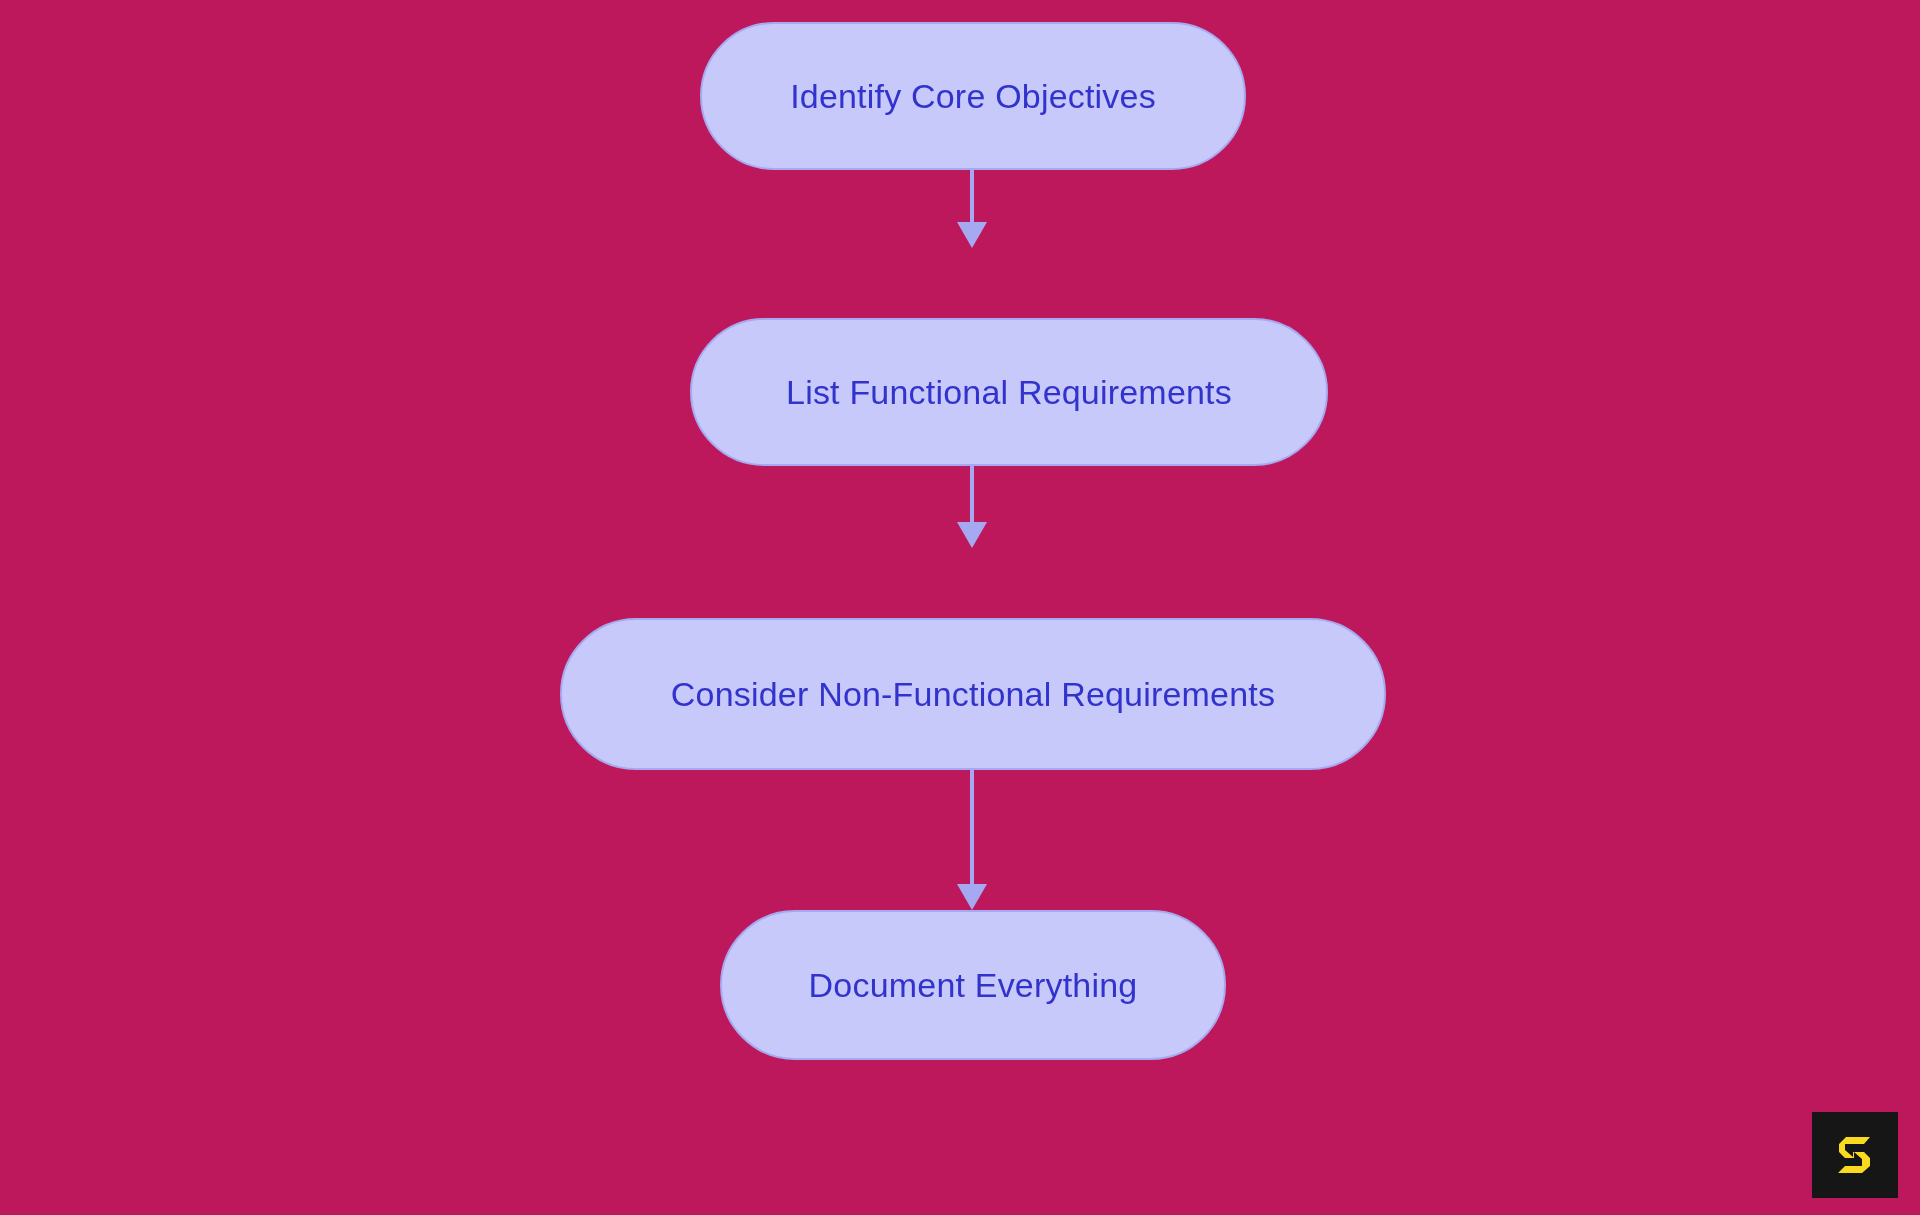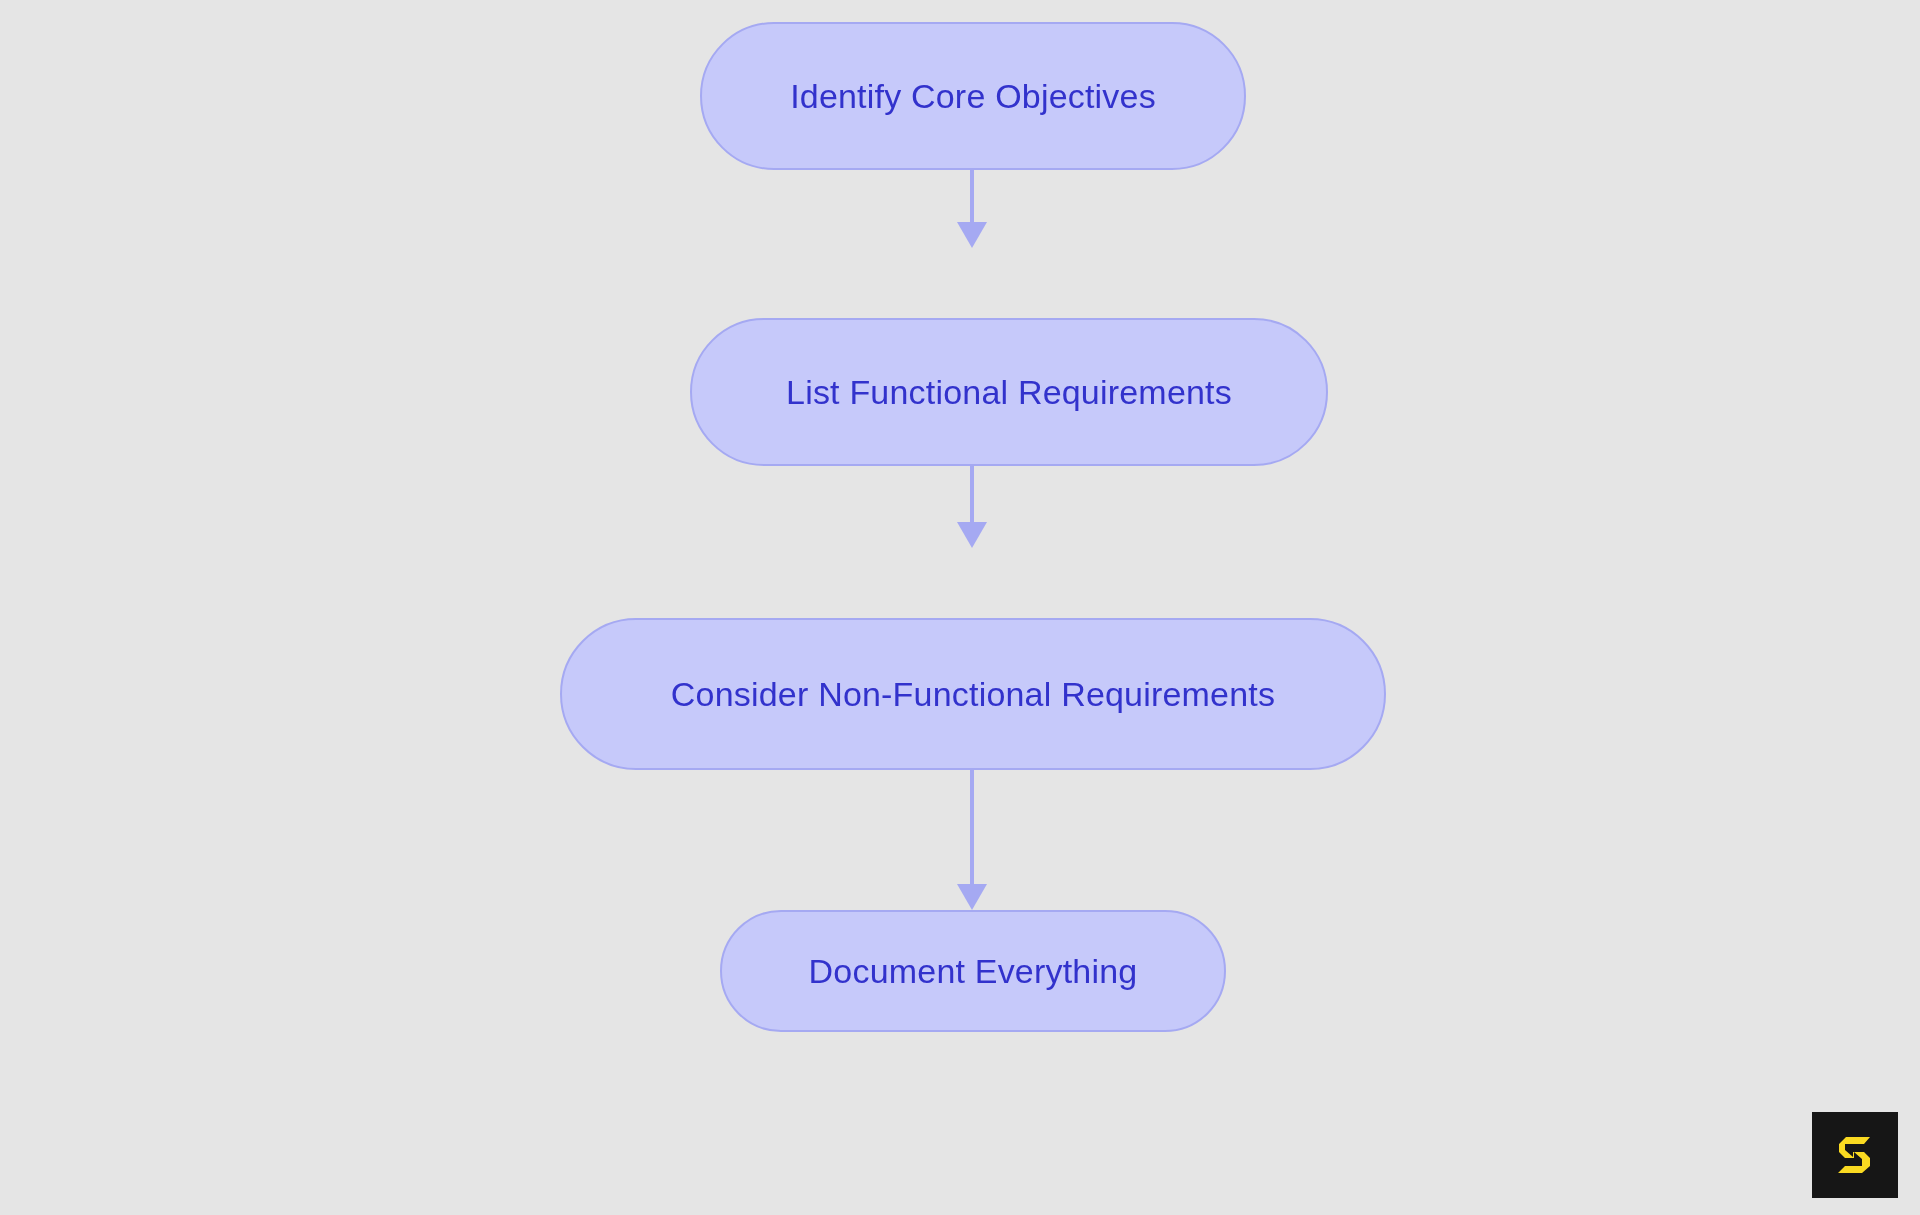--- a/index.html
+++ b/index.html
@@ -11,21 +11,21 @@
     height: 1215px;
     background: #ffffff;
     font-family: "Liberation Sans", sans-serif;
     overflow: hidden;
   }
 
   #flowchart-canvas {
     position: relative;
     width: 1920px;
     height: 1215px;
-    background: #e5e5e5;
+    background: #be185d;
   }
 
   .flow-column {
     position: absolute;
     left: 0;
     top: 0;
     width: 1920px;
     height: 1215px;
   }
 
@@ -50,21 +50,21 @@
     letter-spacing: 0.2px;
     line-height: 1;
     white-space: nowrap;
     text-align: center;
   }
 
   
   #node-0 { left: 700px;  top: 22px;   width: 546px; height: 148px; }
   #node-1 { left: 690px;  top: 318px;  width: 638px; height: 148px; }
   #node-2 { left: 560px;  top: 618px;  width: 826px; height: 152px; }
-  #node-3 { left: 720px;  top: 910px;  width: 506px; height: 122px; }
+  #node-3 { left: 720px;  top: 910px;  width: 506px; height: 150px; }
 
   
   .connector {
     position: absolute;
     z-index: 1;
   }
   .connector-line {
     position: absolute;
     left: 50%;
     top: 0;

